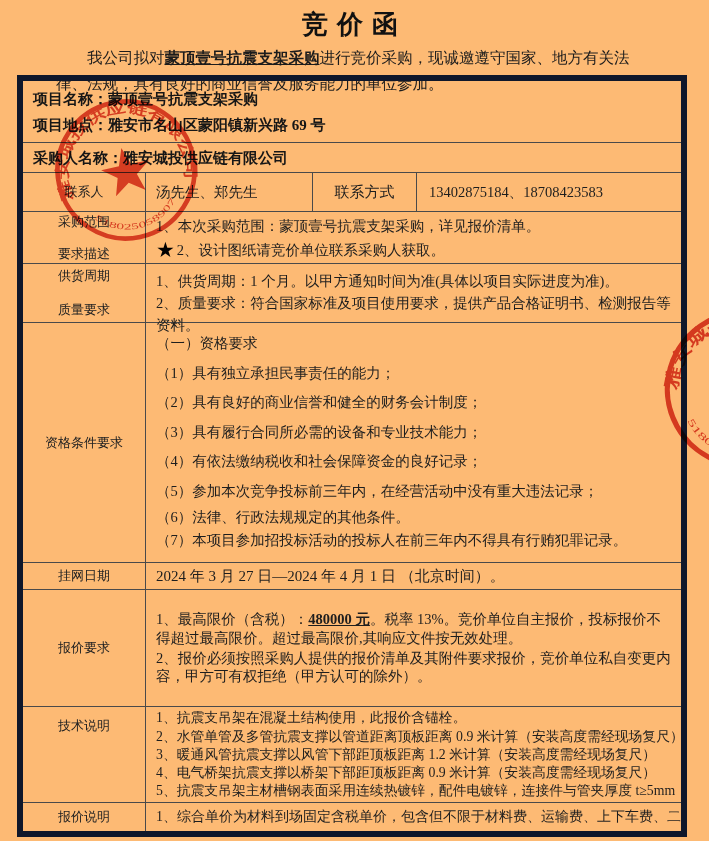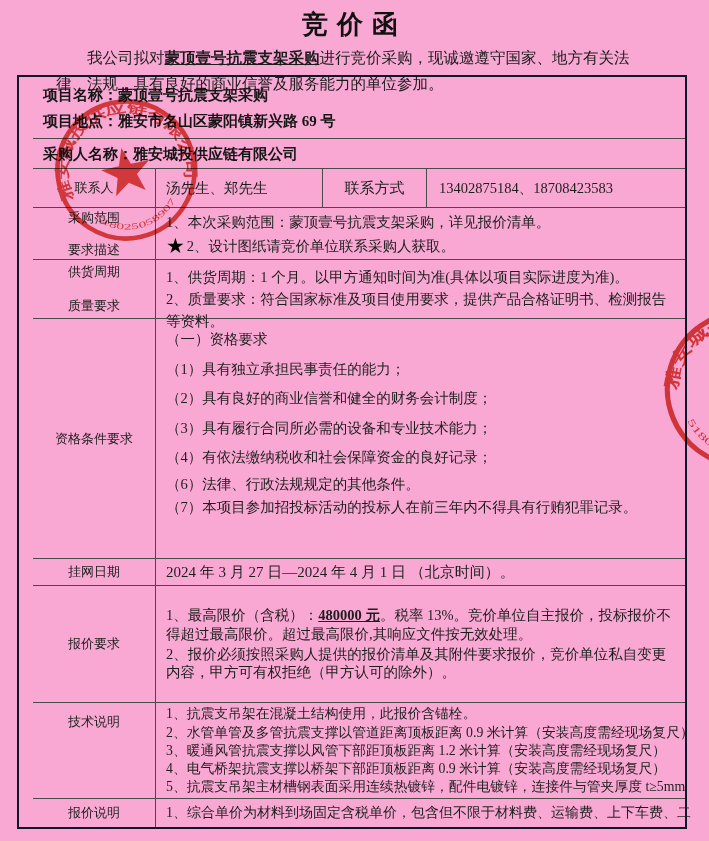--- a/index.html
+++ b/index.html
@@ -1,34 +1,34 @@
 <!DOCTYPE html>
 <html><head>
 <meta charset="utf-8">
 <style>
   * { margin:0; padding:0; box-sizing:border-box; }
   html,body { background:#e9e9e9; }
   .page {
     position:relative; width:709px; height:841px; margin:0 auto;
-    background:#f9a8d4; overflow:hidden; color:#1e1e1e;
+    background:#fdba74; overflow:hidden; color:#1e1e1e;
     font-family:"Liberation Serif","DejaVu Serif",serif;
   }
   .doc-title {
     text-align:center; margin-top:7px; font-size:26px; font-weight:bold;
     letter-spacing:9px; color:#111;
   }
   .intro {
     margin:3px 56px 0 56px; font-size:15.5px; line-height:26px;
     text-indent:2em; color:#1c1c1c;
   }
   .intro .em { font-weight:bold; text-decoration:underline; }
 
   .doc-table {
     position:absolute; left:17px; top:75px; width:670px;
-    border:2px solid #0f172a; background:transparent;padding-left:14px;
+    border:6px solid #0f172a; background:transparent;
   }
   .row { display:flex; border-top:1px solid #4a4a4a; font-size:14.5px; }
   .row:first-child { border-top:none; }
   .cell-label {
     width:122px; flex:0 0 122px; display:flex; flex-direction:column;
     align-items:center; justify-content:center; text-align:center;
     font-size:13px; color:#222;
   }
   .cell-content {
     flex:1; border-left:1px solid #4a4a4a; padding:4px 6px 4px 10px;
@@ -143,20 +143,21 @@
     </div>
 
     <div class="row r6">
       <div class="cell-label">资格条件要求</div>
       <div class="cell-content qual-lines" style="justify-content:flex-start; padding-top:6px;">
         <div class="line">（一）资格要求</div>
         <div class="line">（1）具有独立承担民事责任的能力；</div>
         <div class="line">（2）具有良好的商业信誉和健全的财务会计制度；</div>
         <div class="line">（3）具有履行合同所必需的设备和专业技术能力；</div>
         <div class="line">（4）有依法缴纳税收和社会保障资金的良好记录；</div>
+        <div class="line">（5）参加本次竞争投标前三年内，在经营活动中没有重大违法记录；</div>
         <div class="line tight">（6）法律、行政法规规定的其他条件。</div>
         <div class="line tight">（7）本项目参加招投标活动的投标人在前三年内不得具有行贿犯罪记录。</div>
       </div>
     </div>
 
     <div class="row r7">
       <div class="cell-label">挂网日期</div>
       <div class="cell-content">
         <div class="line" style="font-size:15px;">2024 年 3 月 27 日—2024 年 4 月 1 日 （北京时间）。</div>
       </div>

